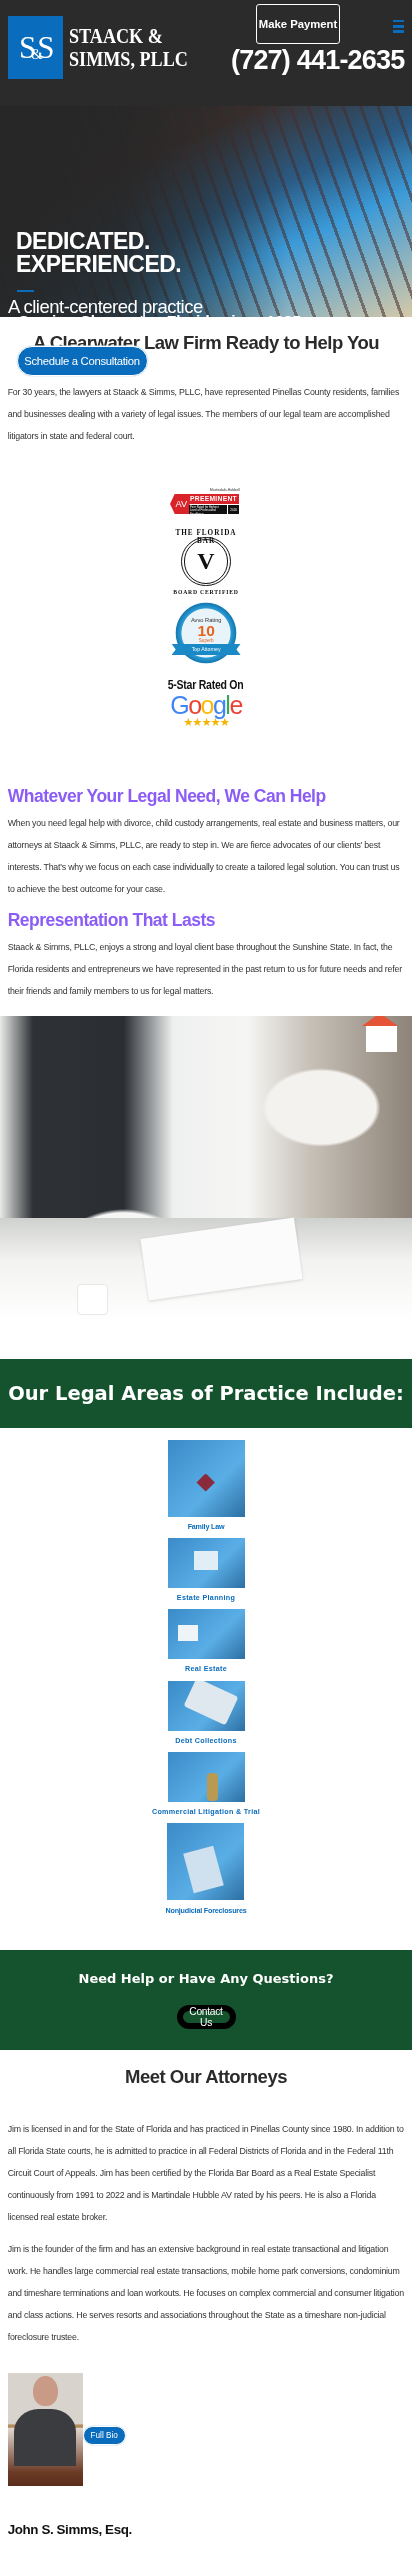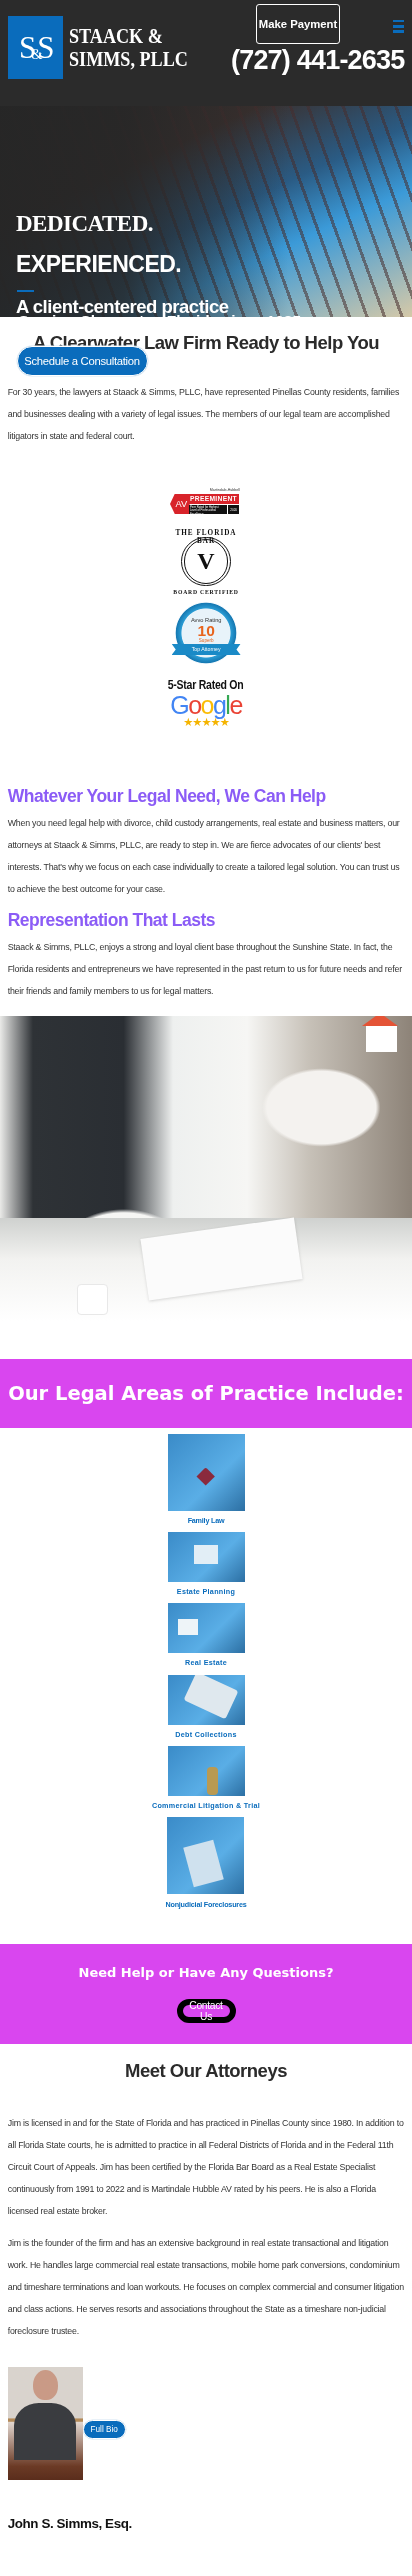--- a/index.html
+++ b/index.html
@@ -53,30 +53,30 @@
   
   .hero-used { height: 95px; }
 </style>
 <style>
   
   .hero-headline { position: absolute; left: 16px; font-size: 23px; font-weight: bold; color: #fff; letter-spacing: -0.5px; line-height: 1; }
   .hl1 { top: -5.2px; }
   .hl2 { top: 24px; }
   .hl3 { top: 53px; }
   .hero-dash { position: absolute; left: 17px; top: 93px; width: 16.5px; height: 2.1px; background: #0a6cbc; }
-  .hero-sub { position: absolute; left: 16px; font-size: 18.5px; font-weight: bold; color: #fff; letter-spacing: -0.5px; }
+  .hero-sub { position: absolute; left: 8px; font-size: 18.5px; font-weight: normal; color: #fff; letter-spacing: -0.5px; }
   .hero-clip { position: absolute; left: 18.5px; font-size: 15.5px; font-weight: bold; color: #fff; }
 </style>
 <style>
 </style>
 <style>
   
   .hero-used { height: 211px; }
   .hl1 { top: 90px; }
-  .hl2 { top: 106px; font-family: Liberation Serif, serif; }
+  .hl2 { top: 124px; }
   .hl3 { top: 147px; }
   .hero-dash { top: 184px; }
   .hero-sub-pos { top: 190px; }
   .hero-clip-pos { top: 206px; }
 </style>
 <style>
   
   .intro { padding: 0 7.7px; position: relative; }
   .intro-title { text-align: center; font-size: 18.5px; font-weight: bold; color: #2b2b2b; letter-spacing: -0.5px; padding-top: 14.4px; line-height: 23px; }
   .schedule-btn { position: absolute; left: 16.5px; top: 29px; width: 131px; height: 30px; background: #0a6cbc; color: #fff; border: 1px solid #fff; border-radius: 15.5px; font-size: 11.3px; display: flex; align-items: center; justify-content: center; letter-spacing: -0.3px; box-shadow: 0 0 0 0.5px #d8e6f2; cursor: pointer; }
@@ -120,23 +120,23 @@
       radial-gradient(ellipse at 30% 90%, #f6f6f4 0 20%, transparent 21%),
       radial-gradient(ellipse at 78% 30%, #f4f2ef 0 12%, transparent 13%),
       linear-gradient(90deg, #eaeae8 0%, #2e3236 8%, #2a2e33 30%, #eef0ef 42%, #f6f6f4 60%, #c7c1b8 75%, #8d8378 100%);
       position: relative; overflow: hidden; }
   .office-photo .desk { position: absolute; left: 0; right: 0; bottom: 0; height: 103px; background: linear-gradient(180deg, #cfd1cf 0%, #f2f2f0 40%, #ffffff 100%); }
   .office-photo .doc { position: absolute; left: 144px; bottom: 31px; width: 155px; height: 62px; background: #fbfbfb; transform: rotate(-8deg); box-shadow: 0 1px 3.1px rgba(0,0,0,0.15); }
   .office-photo .mug { position: absolute; left: 77px; bottom: 5.2px; width: 31px; height: 31px; border-radius: 4.1px; background: #fff; border: 1px solid #e8e8e8; }
   .office-photo .house { position: absolute; right: 15.5px; top: 10.3px; width: 31px; height: 26px; background: #fff; }
   .office-photo .house::before { content: ""; position: absolute; left: -3.1px; top: -12.4px; border-left: 18.5px solid transparent; border-right: 18.5px solid transparent; border-bottom: 13.4px solid #e45436; }
 
-  .blue-band { background: #d946ef; color: #fff; text-align: center; font-family: "DejaVu Sans", sans-serif; font-weight: bold; }
+  .blue-band { background: #14532d; color: #fff; text-align: center; font-family: "DejaVu Sans", sans-serif; font-weight: bold; }
   .practice-band { height: 69px; margin-top: 38px; display: flex; align-items: center; justify-content: center; font-size: 13px; }
-  .practice-list { display: flex; flex-direction: column; align-items: center; padding-top: 6px; }
+  .practice-list { display: flex; flex-direction: column; align-items: center; padding-top: 12px; }
   .practice-item { display: flex; flex-direction: column; align-items: center; cursor: pointer; }
   .practice-img { width: 77px; height: 50px; background: linear-gradient(135deg, #3a8bc8 0%, #5aaee6 60%, #2c6fa3 100%); position: relative; overflow: hidden; }
   .practice-img.tall { height: 77px; }
   .practice-label { color: #0a6cbc; font-weight: bold; font-size: 7.2px; margin: 5.2px 0 7.2px; letter-spacing: -0.2px; }
   .practice-label.wide { letter-spacing: 0.3px; }
   .pi-heart::after { content: ""; position: absolute; left: 31px; top: 36px; width: 13.4px; height: 13.4px; background: #8a2a3d; transform: rotate(45deg); border-radius: 2.1px 0 0 0; }
   .pi-house::after { content: ""; position: absolute; left: 26px; top: 13.4px; width: 24px; height: 18.5px; background: #e2eef6; }
   .pi-calc::after { content: ""; position: absolute; left: 20.6px; top: 5.2px; width: 46px; height: 31px; background: #dfe8ee; transform: rotate(25deg); border-radius: 3.1px; }
   .pi-lit::after { content: ""; position: absolute; left: 39px; top: 20.6px; width: 11.3px; height: 28px; background: #b99a52; border-radius: 4.1px; }
   .pi-fore::after { content: ""; position: absolute; left: 20.6px; top: 26px; width: 31px; height: 41px; background: #cfe1ee; transform: rotate(-15deg); }

